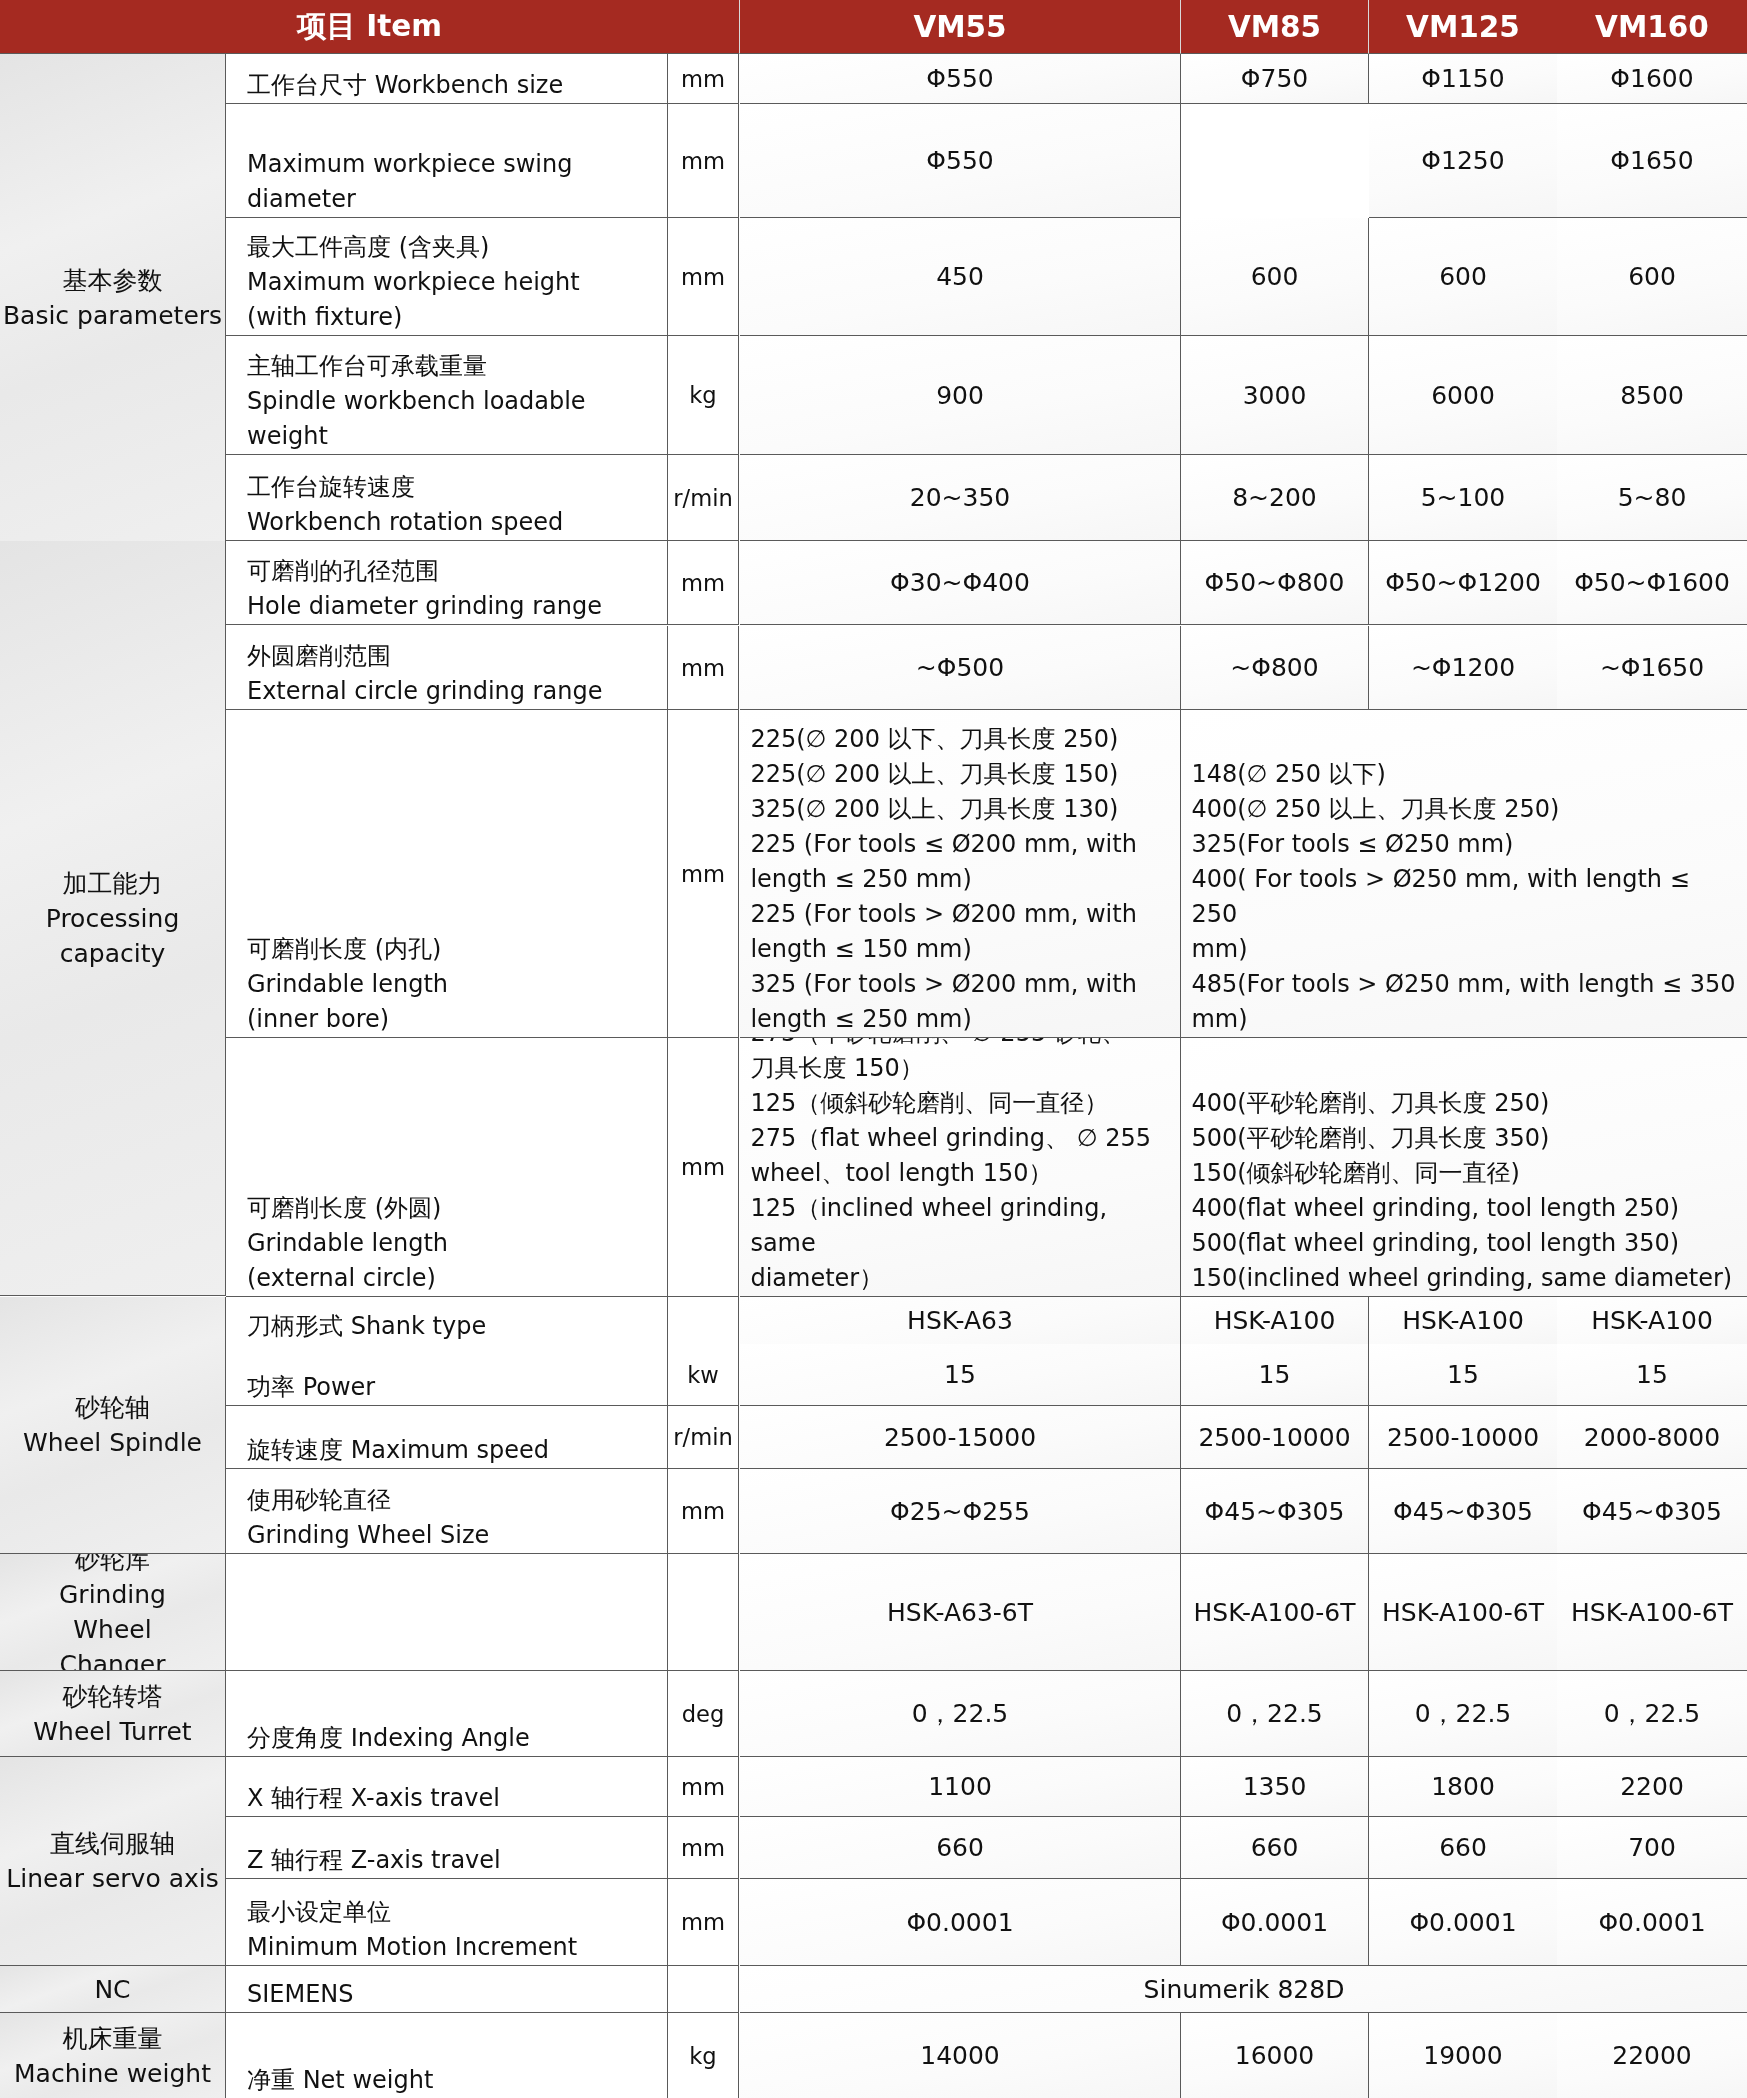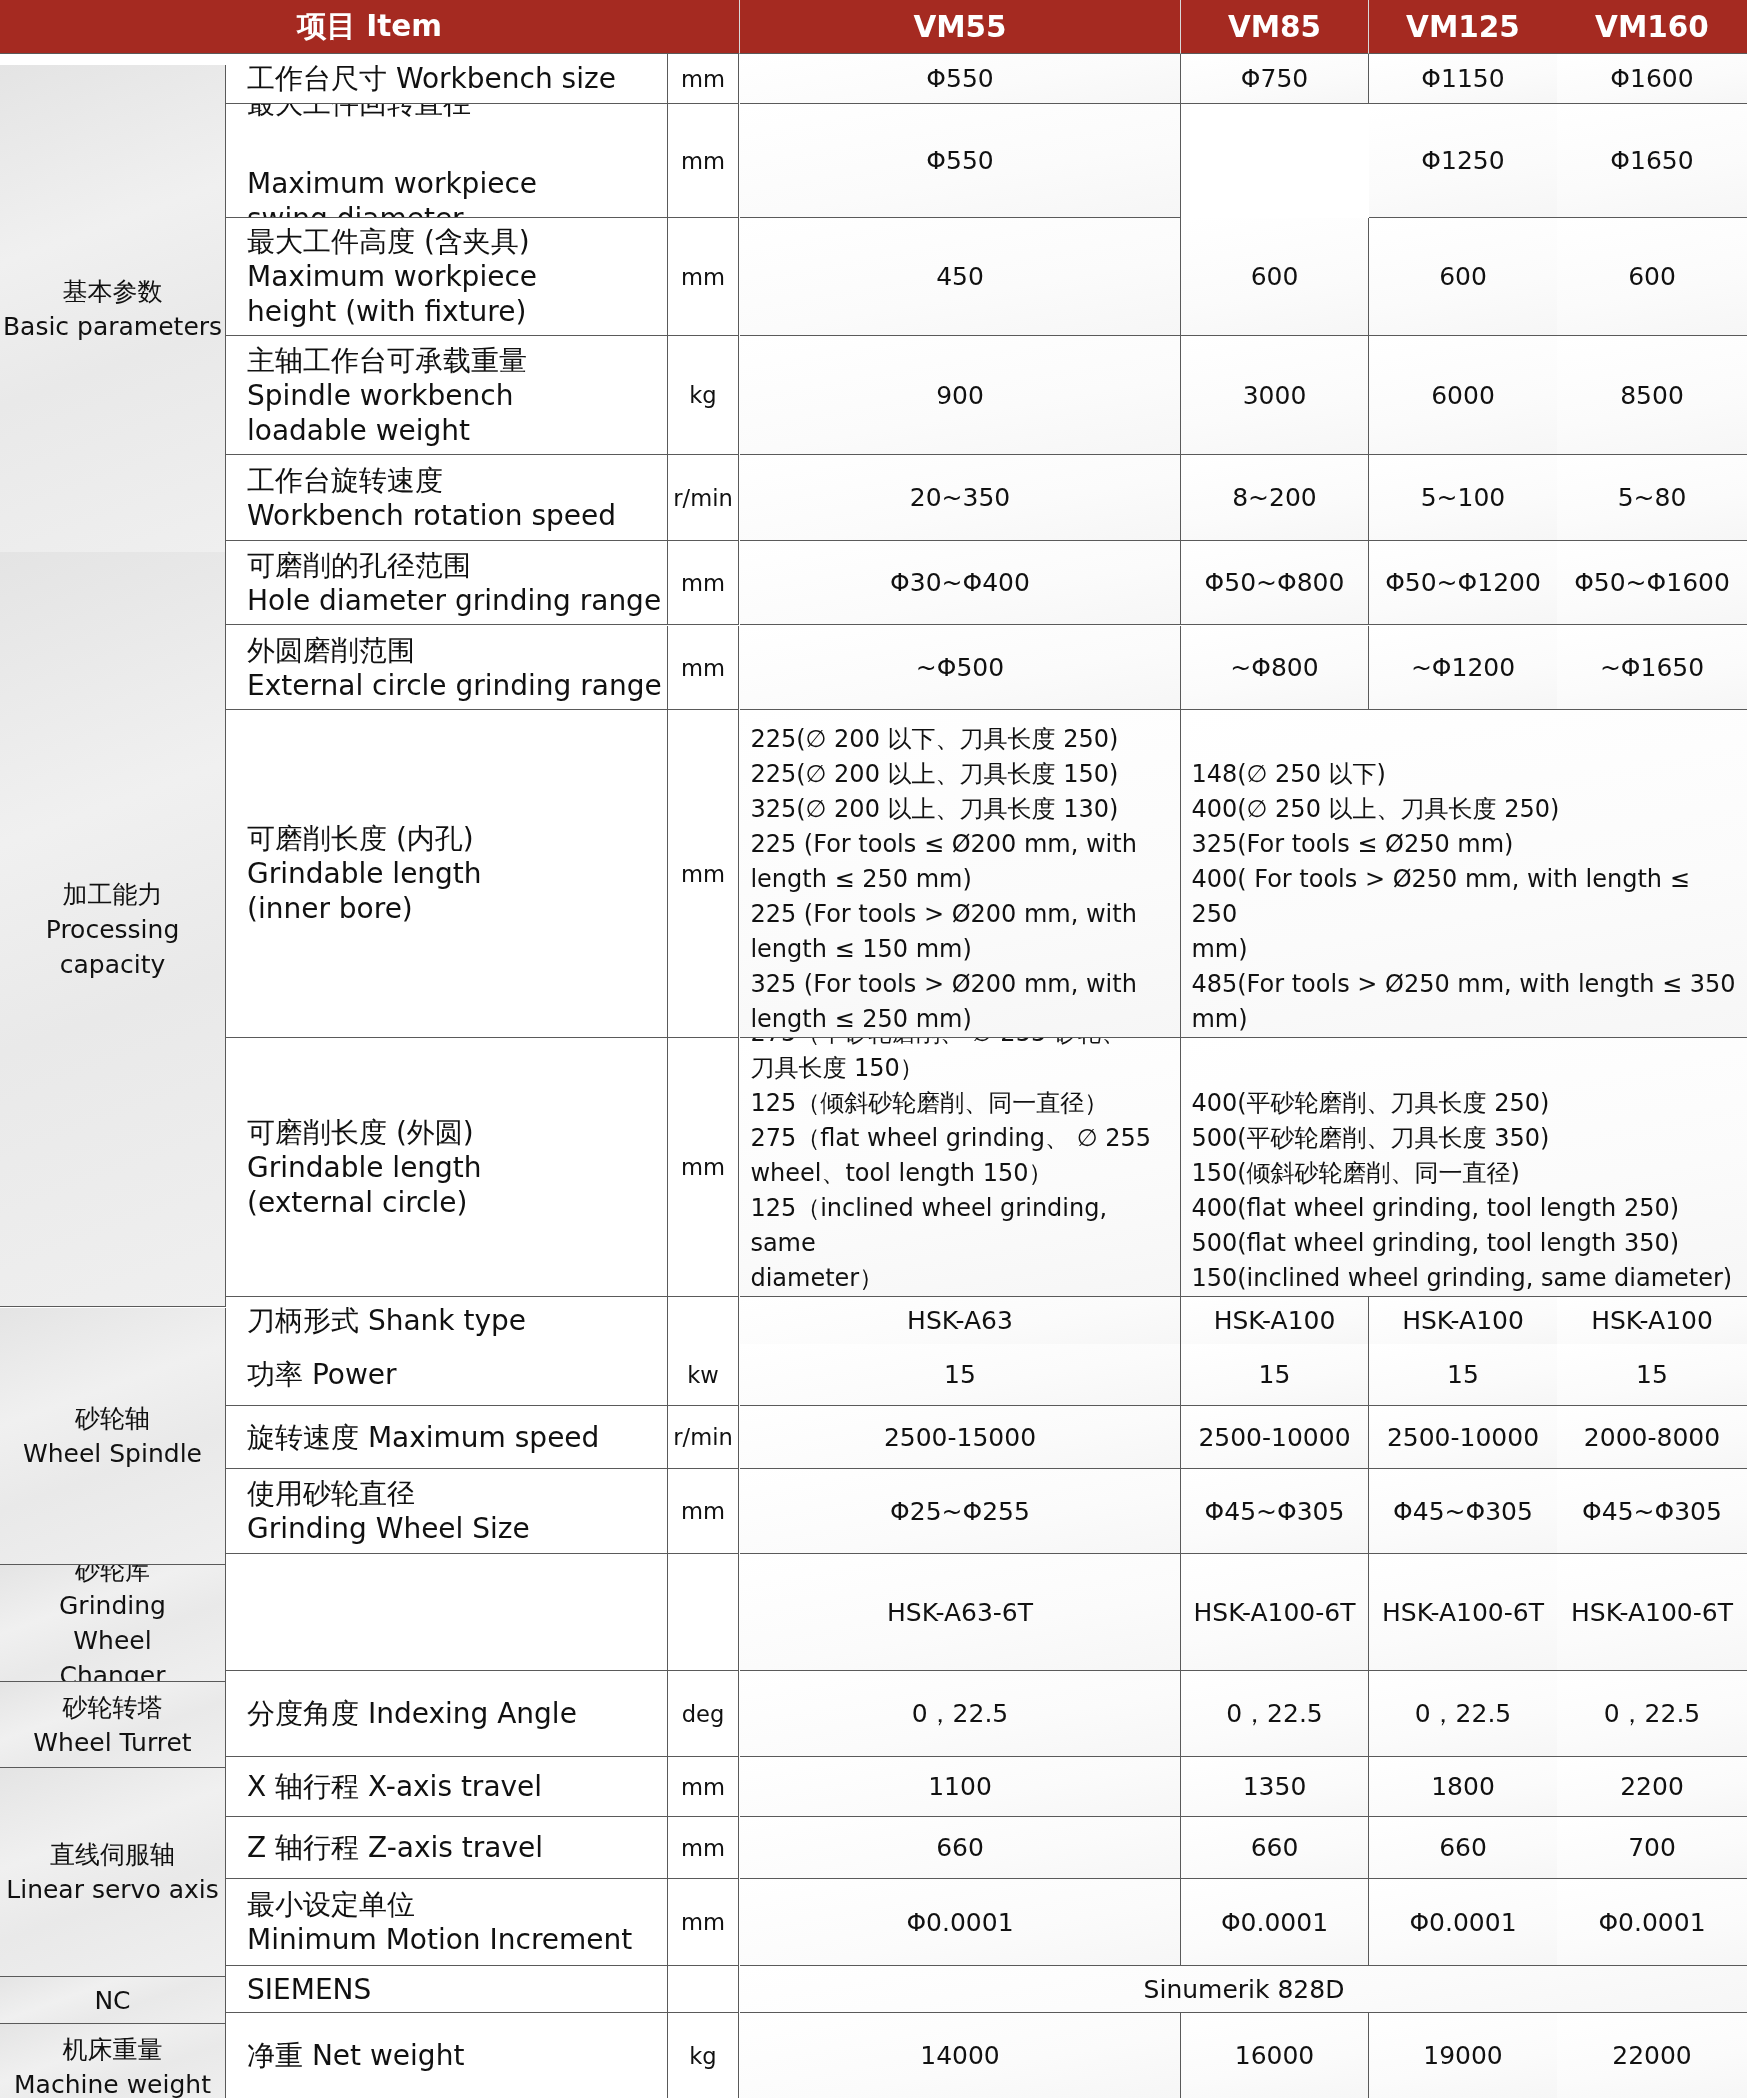--- a/index.html
+++ b/index.html
@@ -21,25 +21,25 @@
   }
   .hdr {
     background: #a52a21; color: #fff; font-weight: bold;
     font-size: 29.5px; justify-content: center;
     border-right: 1.7px solid #d9d9d9;
     border-bottom: 1.7px solid #5a5a5a;
   }
   .cat {
     background: linear-gradient(160deg, #e4e4e4 0%, #f0f0f0 35%, #e9e9e9 60%, #efefef 100%);
     justify-content: center; text-align: center;
-    font-size: 25px; line-height: 35px; flex-direction: column; margin-top: 11px;
+    font-size: 25px; line-height: 35px; flex-direction: column;
   }
   .item {
     background: #fff; padding-left: 21px;
-    font-size: 28px; line-height: 35px; flex-direction: column; align-items: flex-start; justify-content: center;
+    font-size: 24px; line-height: 35px; flex-direction: column; align-items: flex-start; justify-content: flex-end;
   }
   .unit {
     background: #fff; justify-content: center; font-size: 22.6px;
   }
   .val {
     background: linear-gradient(170deg, #ffffff 0%, #fbfbfb 60%, #f6f6f6 100%);
     justify-content: center; font-size: 25px; text-align: center;
   }
   .multi {
     justify-content: flex-start; align-items: flex-end; text-align: left;

